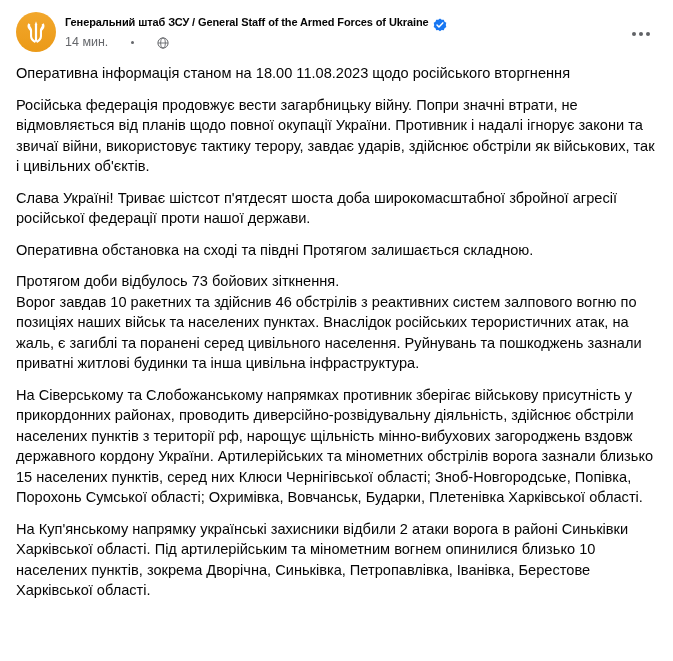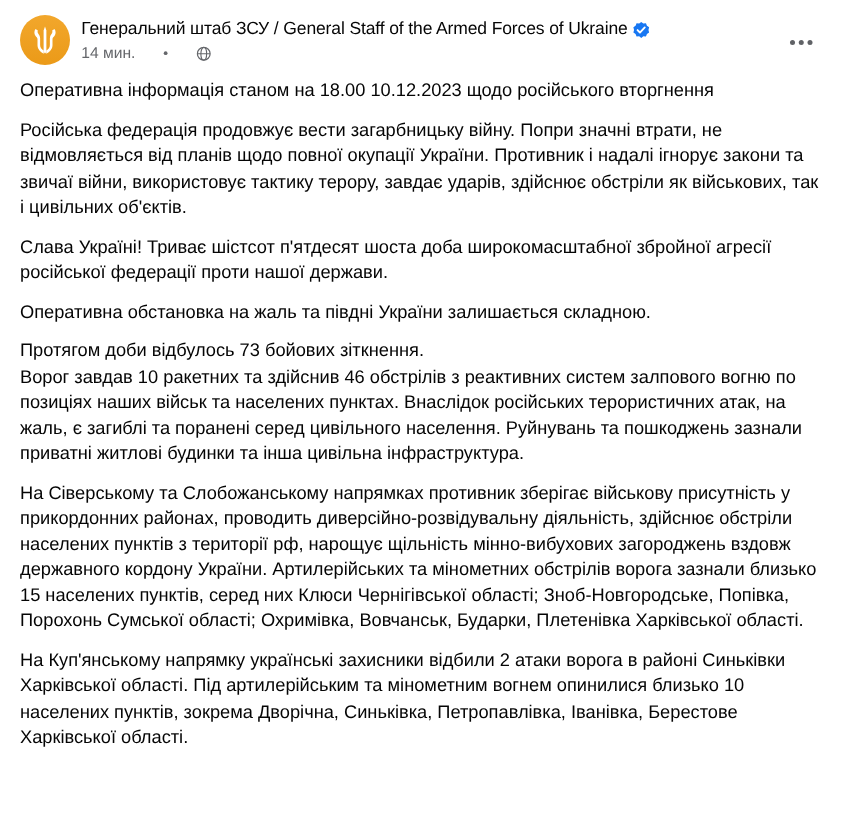--- a/index.html
+++ b/index.html
@@ -48,22 +48,22 @@
     min-width: 0;
     padding-top: 1px;
   }
   .page-name-row {
     display: flex;
     align-items: center;
     gap: 4px;
     line-height: 19px;
   }
   .page-name {
-    font-size: 14px;
-    font-weight: normal;
+    font-size: 11px;
+    font-weight: bold;
     color: #050505;
     letter-spacing: -0.1px;
     white-space: nowrap;
   }
   .verified {
     width: 14px;
     height: 14px;
     flex: 0 0 14px;
     display: inline-block;
     position: relative;
@@ -165,23 +165,23 @@
 
     <div class="more-btn">
       <span></span>
       <span></span>
       <span></span>
     </div>
 
   </div>
 
   <div class="post-body">
-    <p>Оперативна інформація станом на 18.00 10.12.2023 щодо російського вторгнення</p>
+    <p>Оперативна інформація станом на 18.00 11.08.2023 щодо російського вторгнення</p>
     <p>Російська федерація продовжує вести загарбницьку війну. Попри значні втрати, не відмовляється від планів щодо повної окупації України. Противник і надалі ігнорує закони та звичаї війни, використовує тактику терору, завдає ударів, здійснює обстріли як військових, так і цивільних об'єктів.</p>
     <p>Слава Україні! Триває шістсот п'ятдесят шоста доба широкомасштабної збройної агресії російської федерації проти нашої держави.</p>
-    <p>Оперативна обстановка на жаль та півдні України залишається складною.</p>
+    <p>Оперативна обстановка на сході та півдні Протягом залишається складною.</p>
     <p>Протягом доби відбулось 73 бойових зіткнення.
 Ворог завдав 10 ракетних та здійснив 46 обстрілів з реактивних систем залпового вогню по позиціях наших військ та населених пунктах. Внаслідок російських терористичних атак, на жаль, є загиблі та поранені серед цивільного населення. Руйнувань та пошкоджень зазнали приватні житлові будинки та інша цивільна інфраструктура.</p>
     <p>На Сіверському та Слобожанському напрямках противник зберігає військову присутність у прикордонних районах, проводить диверсійно-розвідувальну діяльність, здійснює обстріли населених пунктів з території рф, нарощує щільність мінно-вибухових загороджень вздовж державного кордону України. Артилерійських та мінометних обстрілів ворога зазнали близько 15 населених пунктів, серед них Клюси Чернігівської області; Зноб-Новгородське, Попівка, Порохонь Сумської області; Охримівка, Вовчанськ, Бударки, Плетенівка Харківської області.</p>
     <p>На Куп'янському напрямку українські захисники відбили 2 атаки ворога в районі Синьківки Харківської області. Під артилерійським та мінометним вогнем опинилися близько 10 населених пунктів, зокрема Дворічна, Синьківка, Петропавлівка, Іванівка, Берестове Харківської області.</p>
   </div>
 
 </div>
 
 </body></html>

